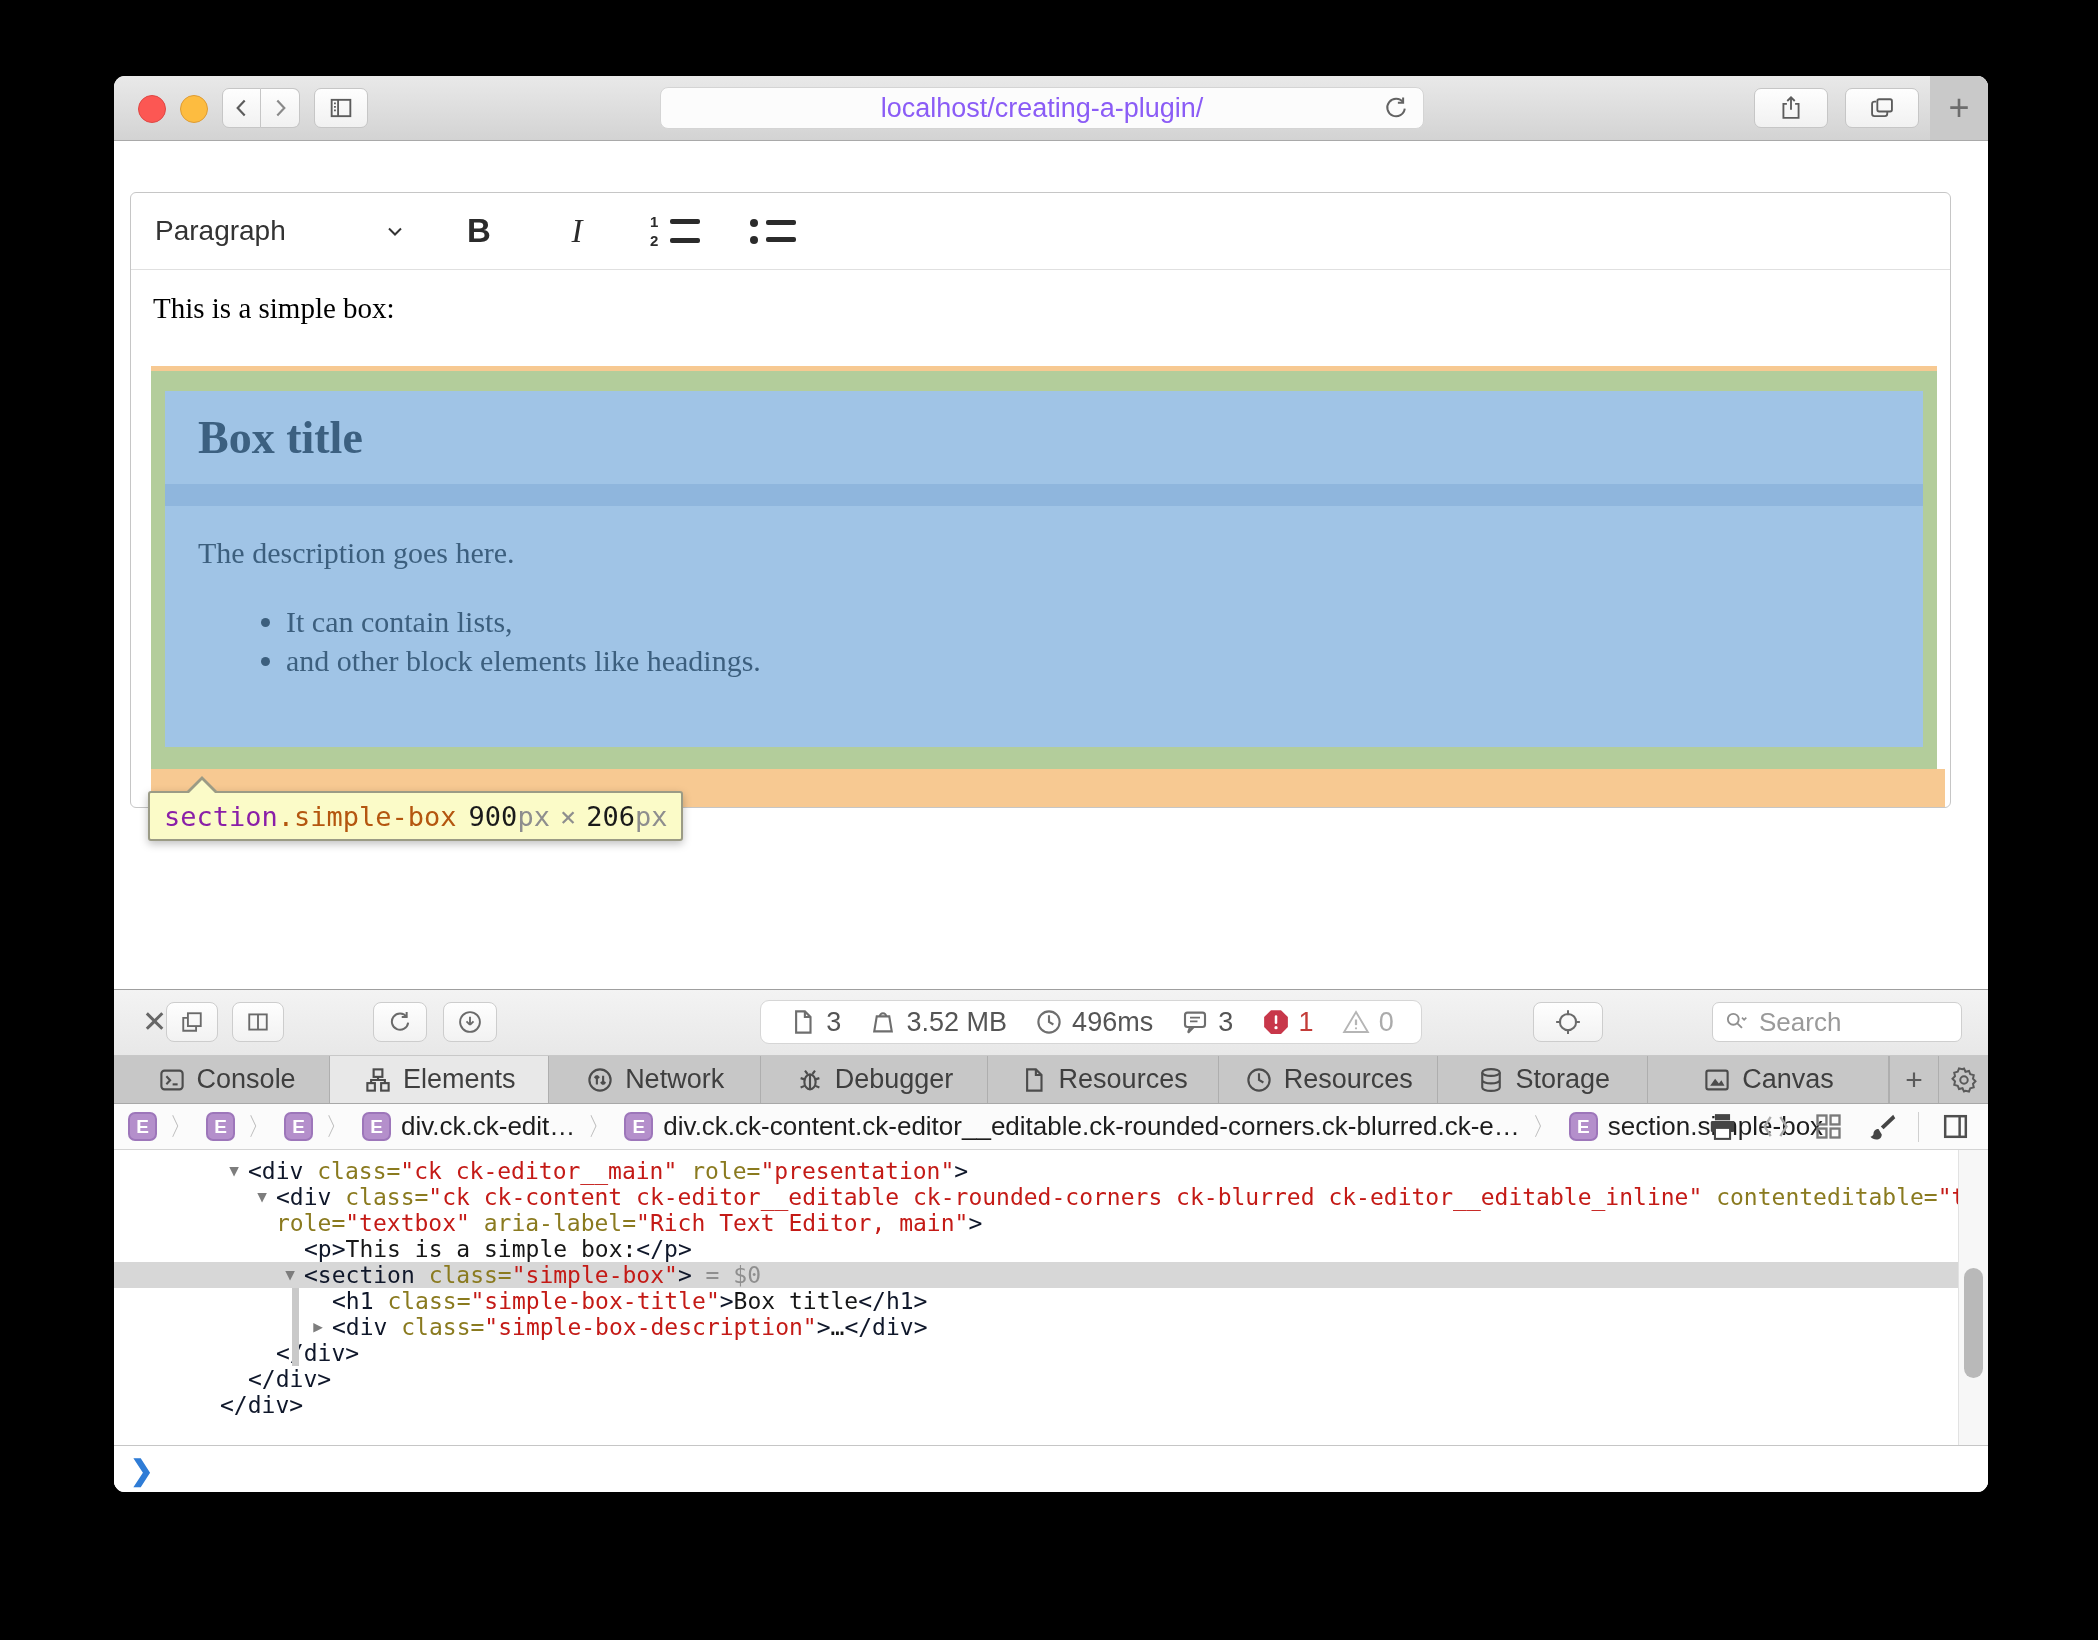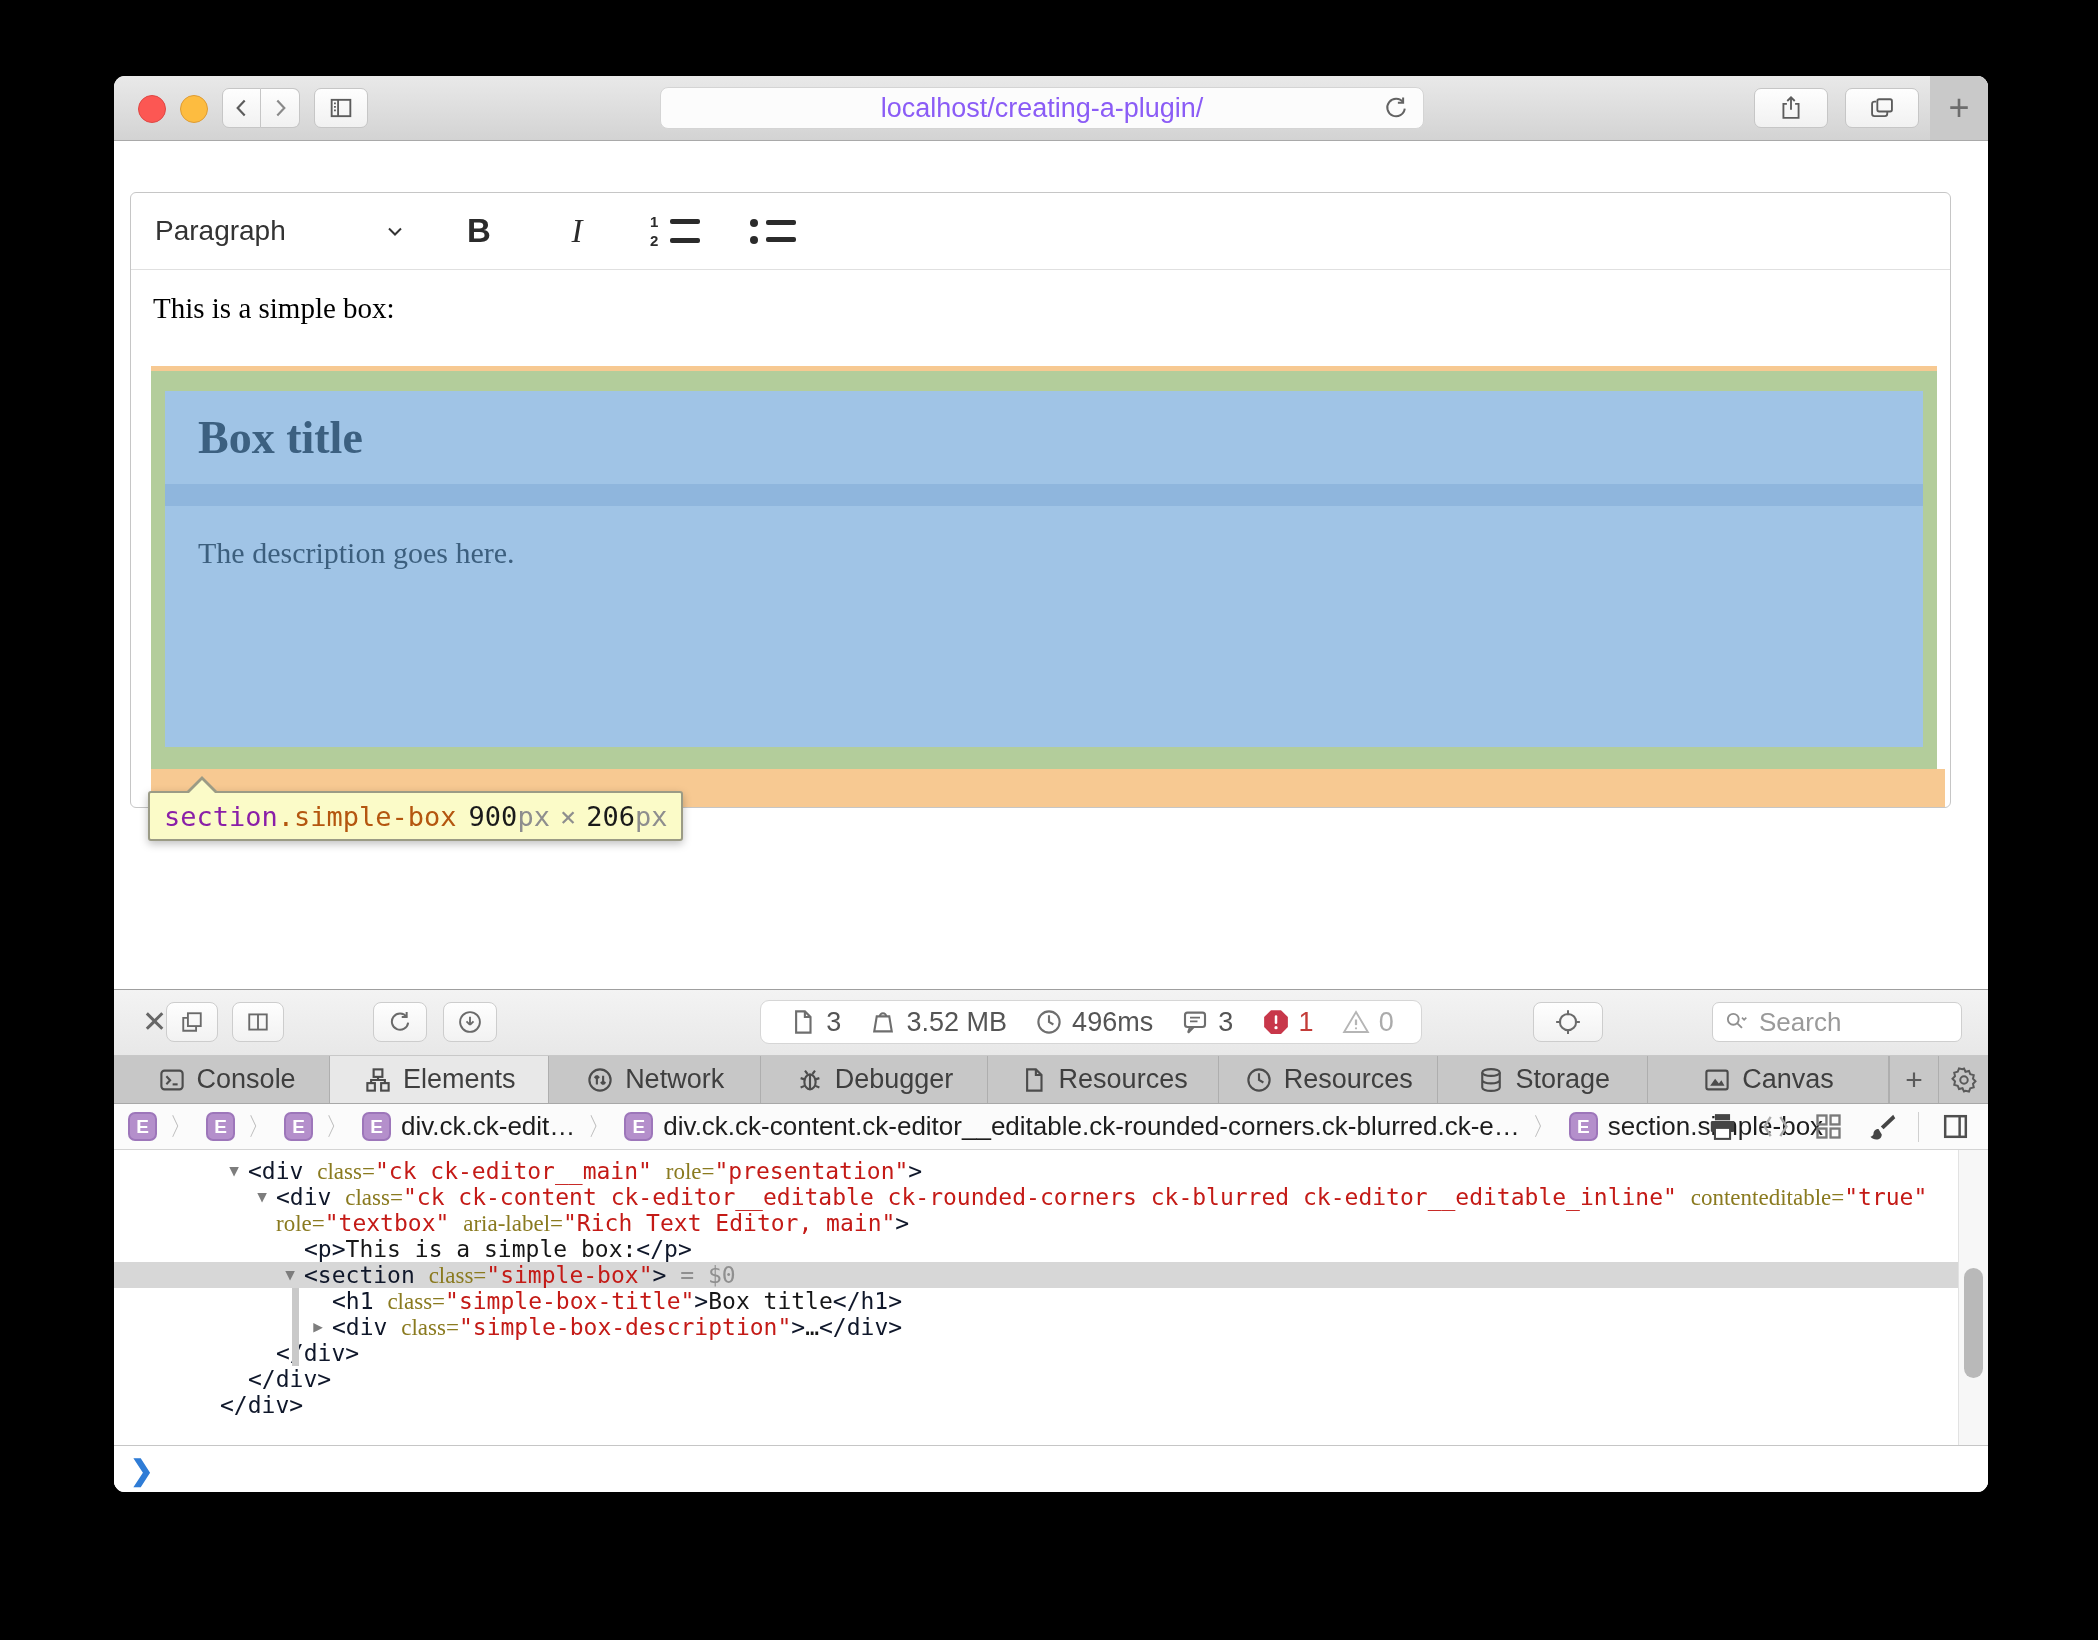--- a/index.html
+++ b/index.html
@@ -124,21 +124,21 @@
   .bc-icons{position:absolute;right:16px;top:6px;display:flex;align-items:center;gap:20px;}
   .bc-icons svg{width:33px;height:33px;}
   .bc-sep-v{width:1px;height:30px;background:#d0d0d0;}
 
   .dt-code{position:relative;height:295px;background:#fff;overflow:hidden;
            font-family:"DejaVu Sans Mono",monospace;font-size:23px;padding-top:8px;box-sizing:border-box;}
   .code-line{position:relative;height:26px;line-height:26px;white-space:pre;}
   .code-line.selected{background:#d7d7d7;width:1844px;}
   .code-arrow{position:absolute;top:0;width:24px;text-align:center;color:#7d7d7d;font-size:16px;}
   .tok-tag{color:#0f172a;}
-  .tok-attr{color:#8a7a1f;font-family:Liberation Serif, serif;}
+  .tok-attr{color:#8a7a1f;}
   .tok-val{color:#c41a16;}
   .tok-text{color:#161616;}
   .tok-plain{color:#161616;}
   .tok-meta{color:#8f8f8f;}
   .guide-bar{position:absolute;left:178px;top:138px;width:7px;height:78px;background:#c9c9c9;}
   .scroll-track{position:absolute;right:0;top:0;width:30px;height:295px;background:#f7f7f7;
                 border-left:1px solid #e2e2e2;box-sizing:border-box;}
   .scroll-thumb{position:absolute;right:5px;top:118px;width:19px;height:110px;background:#b9b9b9;border-radius:10px;}
 
   .dt-prompt{height:49px;border-top:1px solid #c6c6c6;background:#fff;display:flex;
@@ -259,20 +259,24 @@
         <div class="editor-paragraph">This is a simple box:</div>
         <div class="hl-margin-top"></div>
         <div class="hl-green">
           <div class="hl-blue">
             <div class="box-title-block">
               <div class="box-title">Box title</div>
             </div>
             <div class="box-gap"></div>
             <div class="box-desc">
               <div>The description goes here.</div>
+              <ul>
+                  <li>It can contain lists,</li>
+                  <li>and other block elements like headings.</li>
+                </ul>
             </div>
           </div>
         </div>
         <div class="hl-margin-bottom"></div>
       </div>
     </div>
 
     <div class="tooltip">
       <span class="tt-tag">section</span>
         <span class="tt-class">.simple-box</span>

